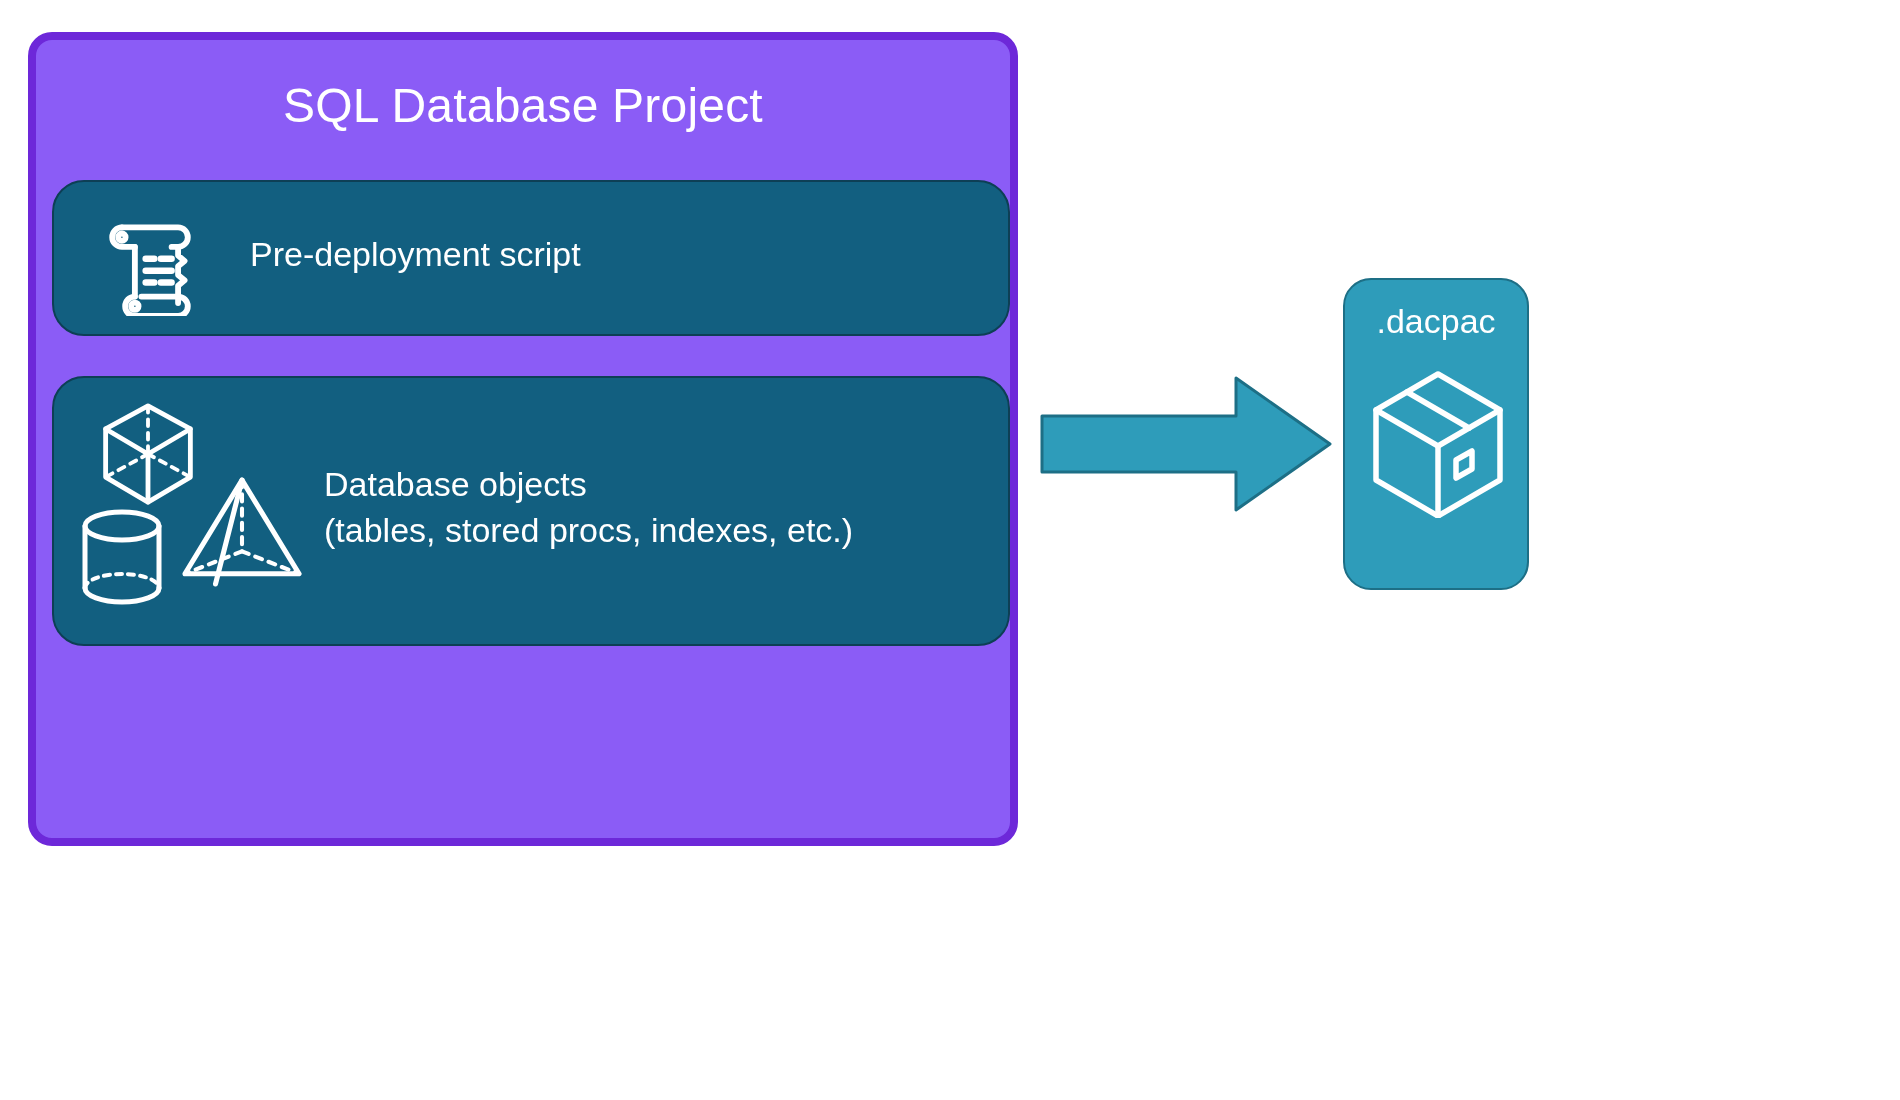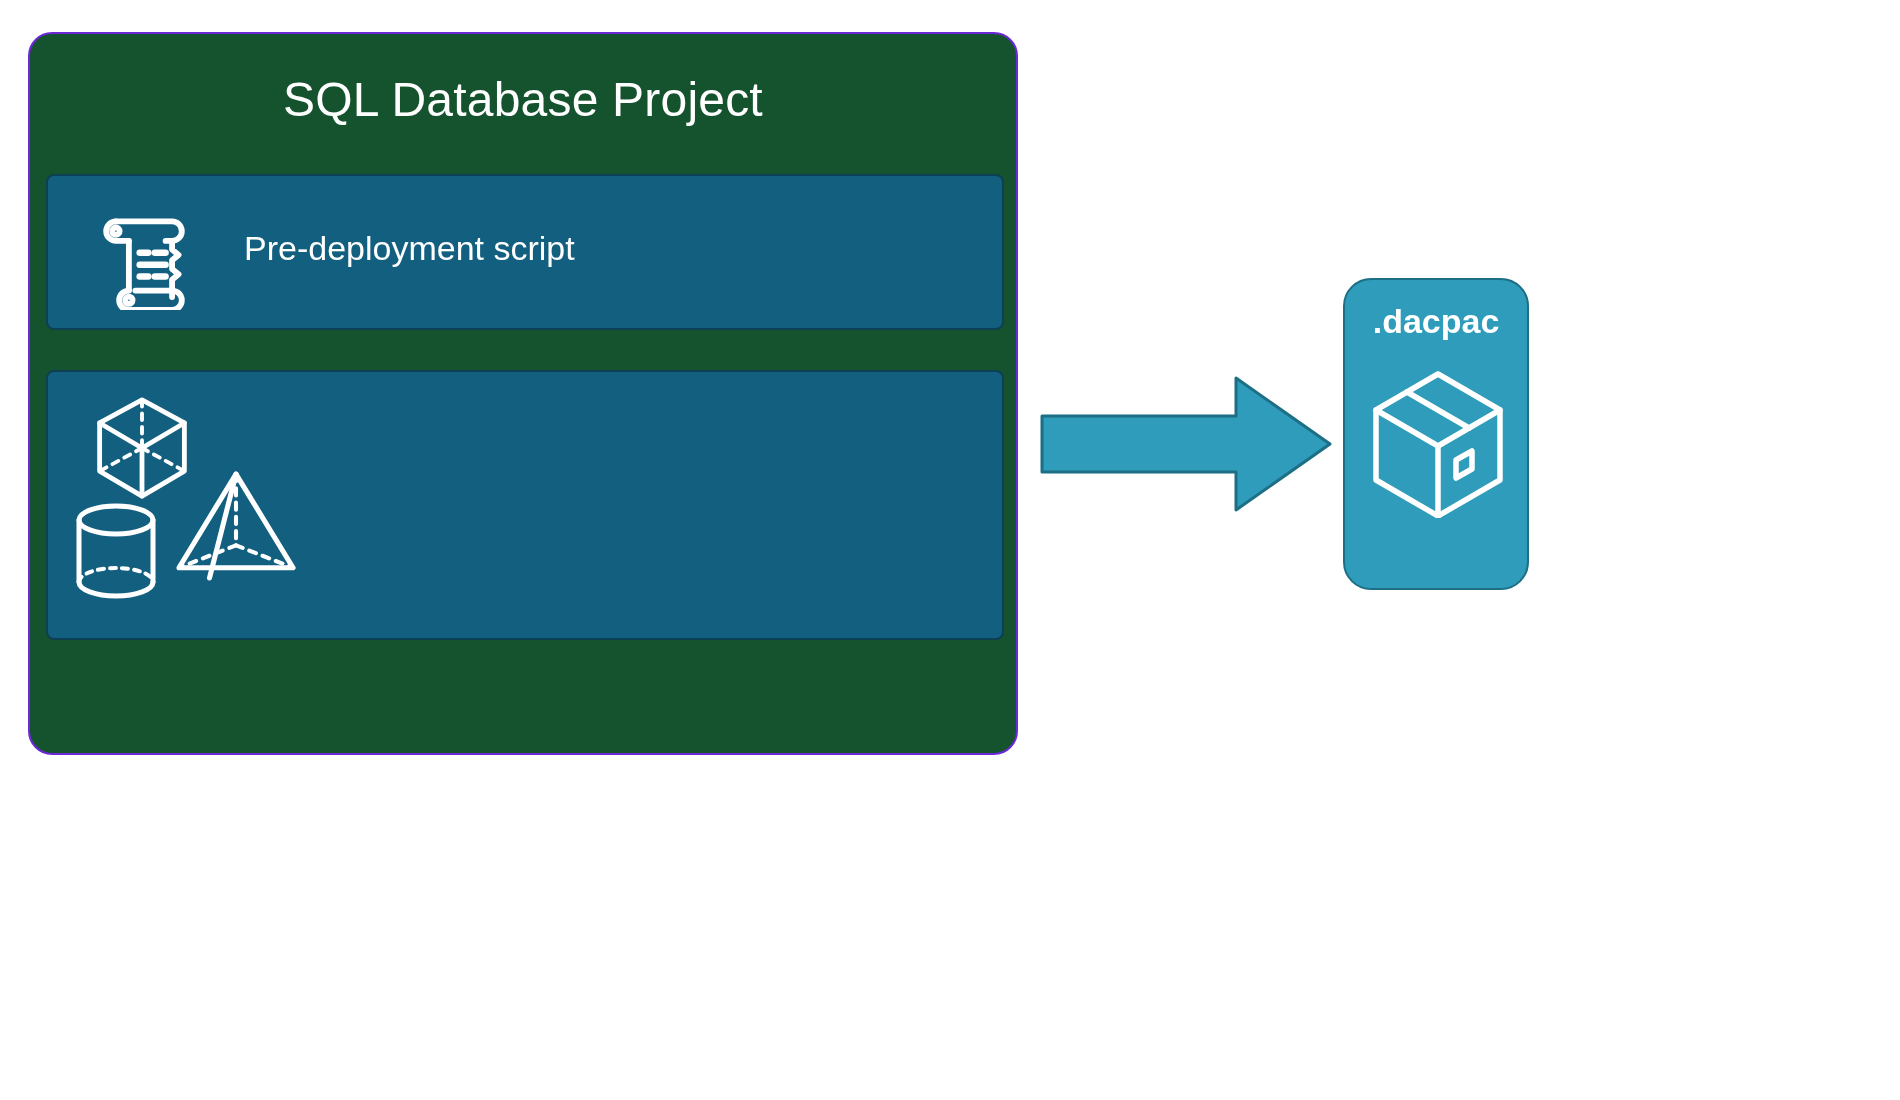--- a/index.html
+++ b/index.html
@@ -9,23 +9,23 @@
     font-family:"Liberation Sans", sans-serif;
     overflow:hidden;
     position:relative;
   }
   .stage{position:absolute;left:0;top:0;width:1900px;height:1100px;}
 
   
   .project-box{
     position:absolute;
     left:28px; top:32px;
-    width:990px; height:723px;
-    background:#14532d;
-    border:2px solid #6d28d9;
+    width:990px; height:814px;
+    background:#8b5cf6;
+    border:8px solid #6d28d9;
     border-radius:24px;
     box-sizing:border-box;
   }
   .project-title{
     position:absolute;
     left:0; top:42px;
     width:100%;
     text-align:center;
     color:#ffffff;
     font-size:48px;
@@ -34,21 +34,21 @@
     line-height:1;
   }
 
   
   .card{
     position:absolute;
     left:16px;
     width:958px;
     background:#125f80;
     border:2px solid #0d3f55;
-    border-radius:8px;
+    border-radius:32px;
     box-sizing:border-box;
   }
   .card-pre  { top:140px;  height:156px; }
   .card-objs { top:336px;  height:270px; }
   .card-post { top:650px;  height:154px; }
 
   .card-label{
     position:absolute;
     color:#ffffff;
     font-size:34px;
@@ -98,21 +98,21 @@
     border-radius:28px;
     box-sizing:border-box;
   }
   .dacpac-title{
     position:absolute;
     left:0; top:24px;
     width:100%;
     text-align:center;
     color:#ffffff;
     font-size:34px;
-    font-weight:bold;
+    font-weight:normal;
     line-height:1;
   }
   .dacpac-icon{
     position:absolute;
     left:27px; top:88px;
     width:132px; height:150px;
   }
 </style>
 </head>
 <body>
@@ -183,20 +183,22 @@
           <svg viewBox="0 0 86 100" width="88" height="100" fill="none" stroke="#ffffff" stroke-width="5" stroke-linecap="round" stroke-linejoin="round">
             <ellipse cx="43" cy="18" rx="37" ry="14"></ellipse>
             <path d="M6 18 L6 80"></path>
             <path d="M80 18 L80 80"></path>
             <path d="M6 80 a37 14 0 0 0 74 0"></path>
             <path d="M6 80 a37 14 0 0 1 74 0" stroke-dasharray="6 6" stroke-width="4"></path>
           </svg>
         </div>
 
       </div>
+      <div class="card-label">Database objects
+(tables, stored procs, indexes, etc.)</div>
     </div>
 
 
   </div>
 
   <div class="build-arrow">
     <svg viewBox="0 0 292 140" width="292" height="140">
       <path d="M2 42 L196 42 L196 4 L290 70 L196 136 L196 98 L2 98 Z" fill="#2e9cba" stroke="#1d6f86" stroke-width="3" stroke-linejoin="round"></path>
     </svg>
   </div>

